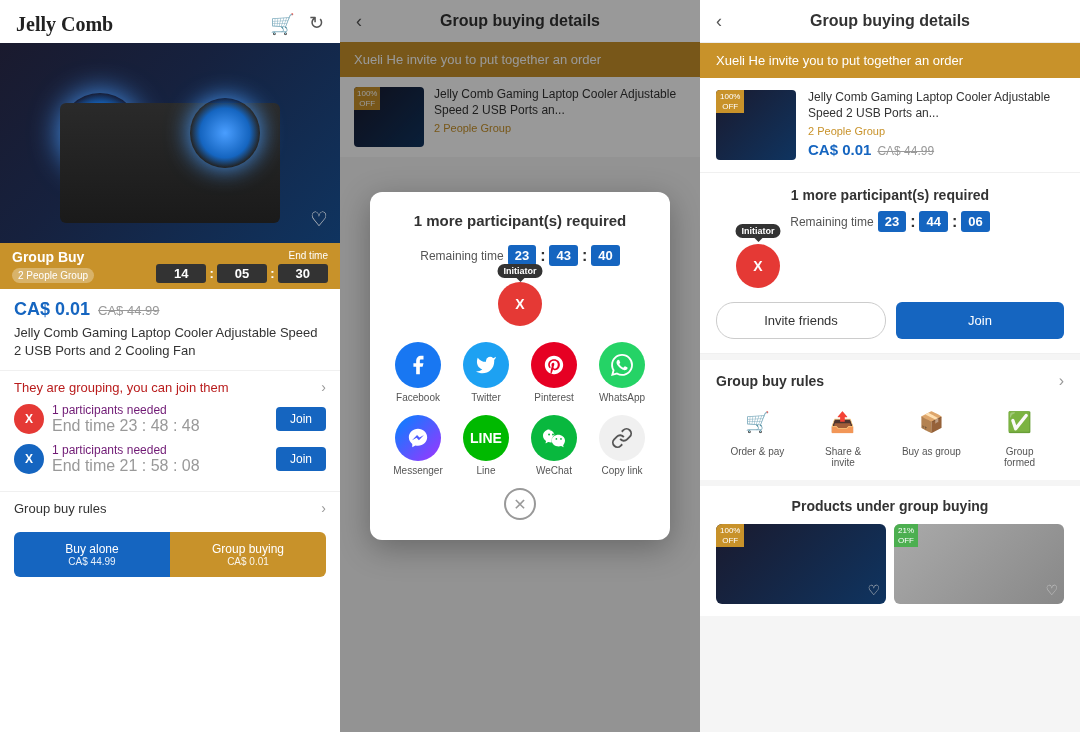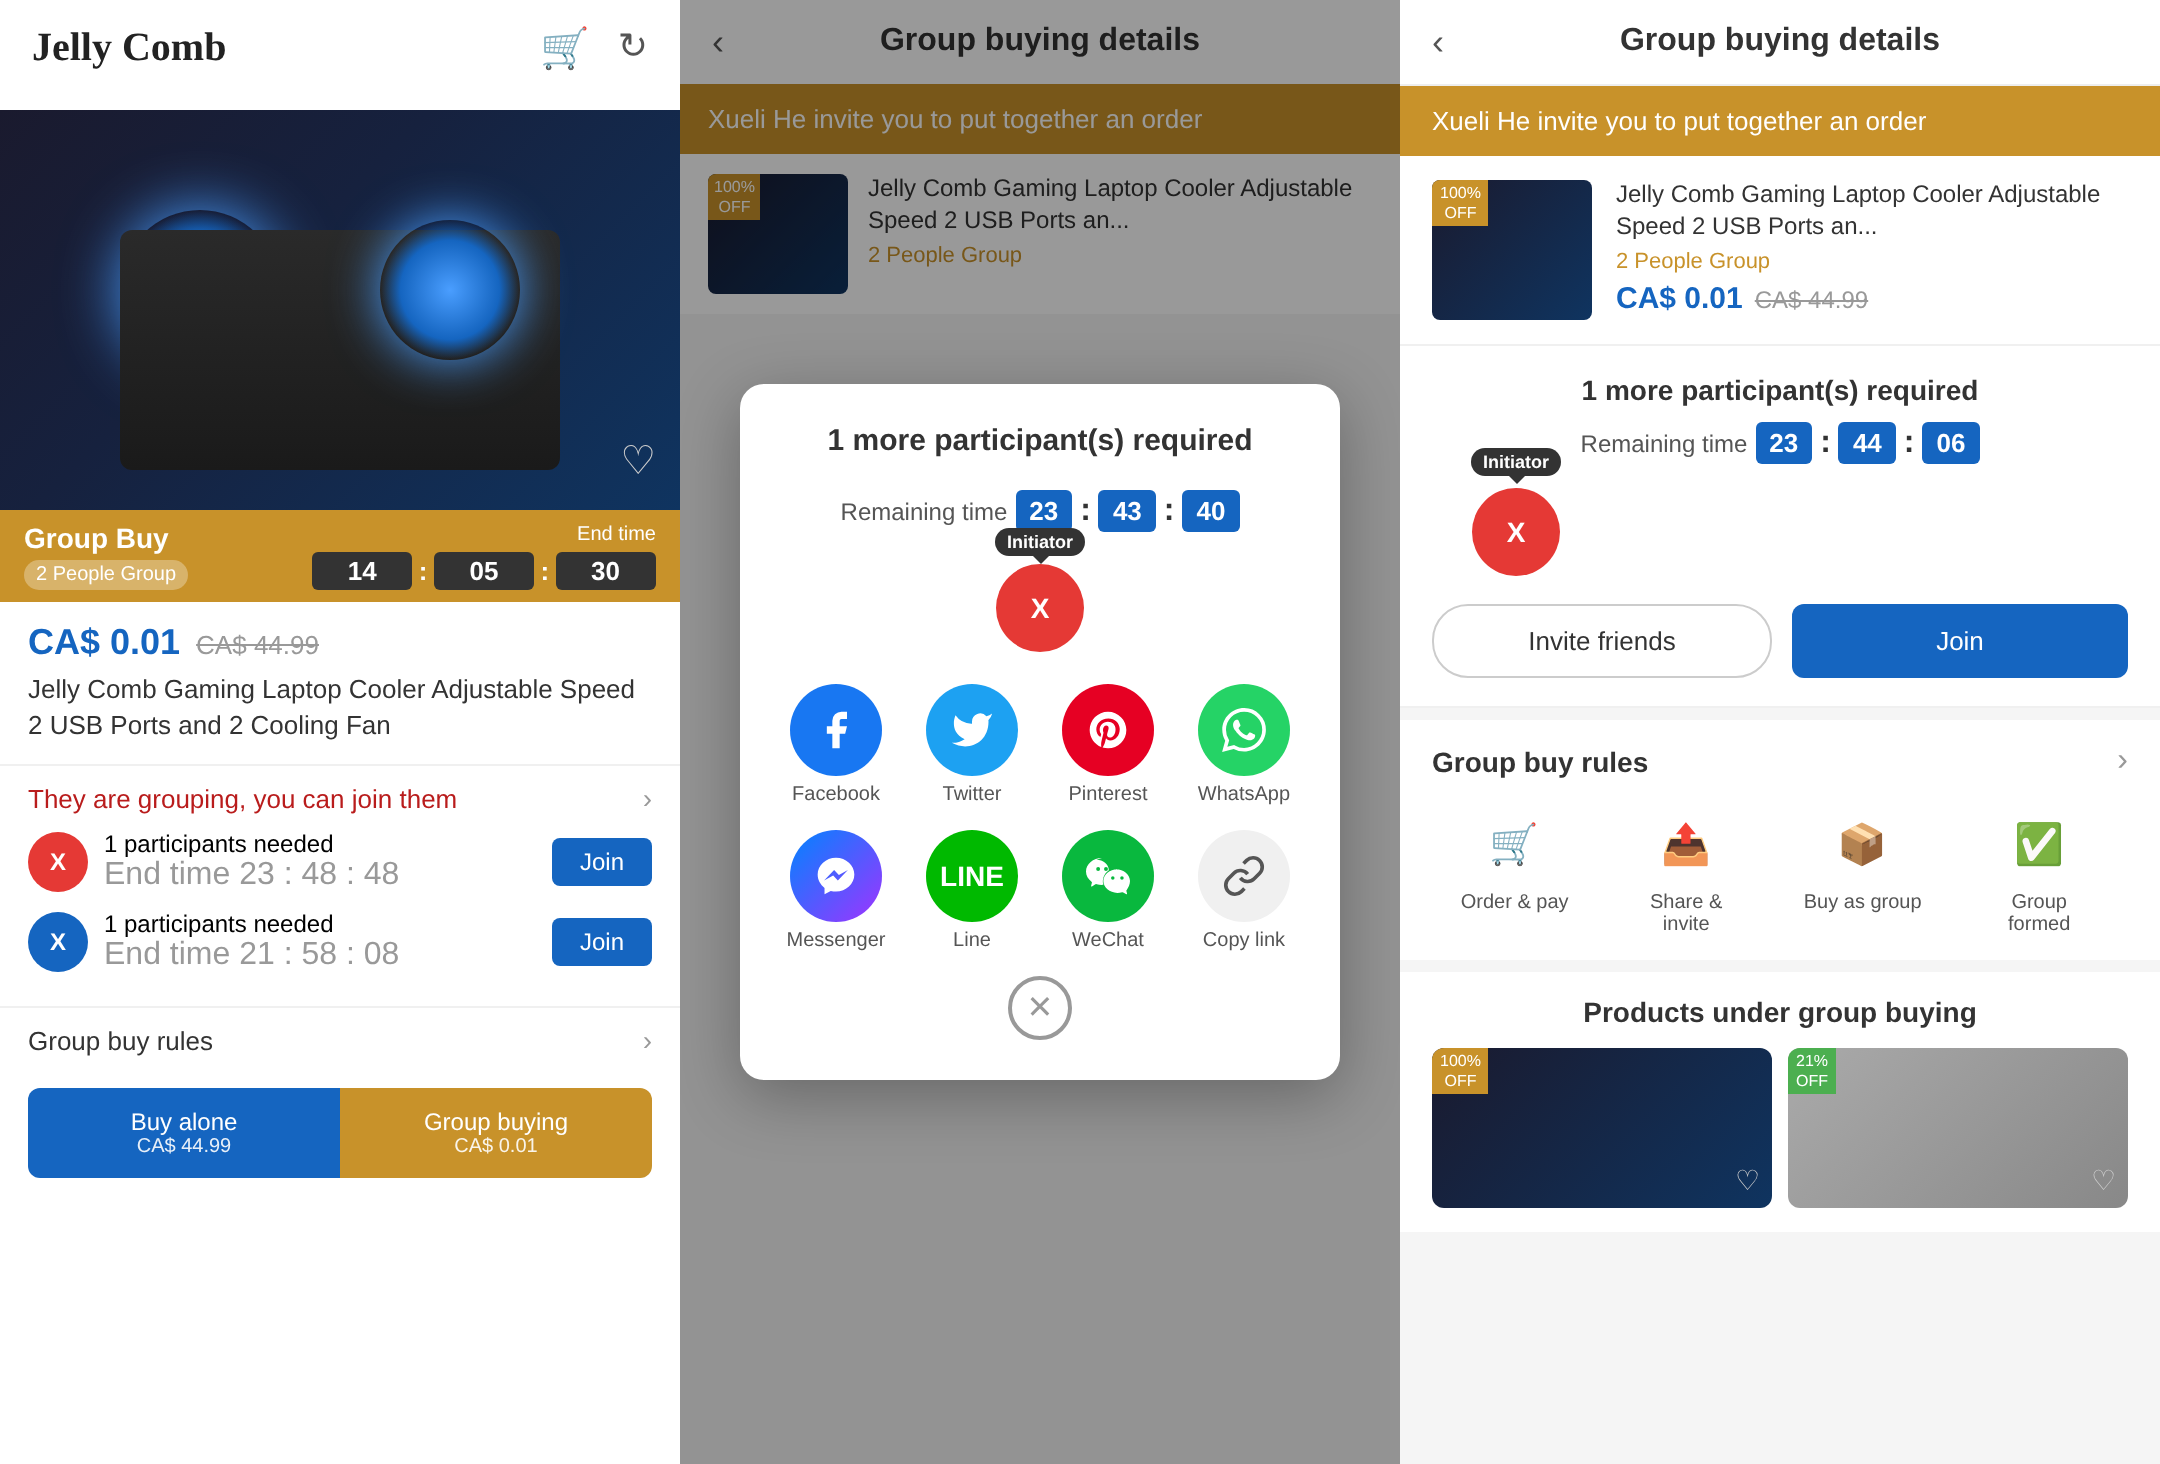--- a/index.html
+++ b/index.html
@@ -21,24 +21,24 @@
     }
     
     .screen1 {
       width: 340px;
       background: #fff;
       overflow: hidden;
       flex-shrink: 0;
       position: relative;
     }
     .s1-header {
-      padding: 12px 16px 18px;
+      padding: 12px 16px 7px;
       display: flex;
       justify-content: space-between;
-      align-items: center;
+      align-items: flex-end;
       background: #fff;
     }
     .s1-logo {
       font-size: 20px;
       font-weight: bold;
       font-family: Georgia, serif;
       color: #222;
     }
     .s1-header-icons {
       display: flex;
@@ -168,21 +168,21 @@
     .s1-avatar {
       width: 30px; height: 30px;
       border-radius: 50%;
       display: flex; align-items: center; justify-content: center;
       font-size: 12px; font-weight: bold; color: #fff;
       flex-shrink: 0;
     }
     .s1-avatar.red { background: #e53935; }
     .s1-avatar.blue { background: #1565c0; }
     .s1-group-info { flex: 1; }
-    .s1-group-info-title { font-size: 12px; color: #000000; font-weight: 500; }
+    .s1-group-info-title { font-size: 12px; color: #701a75; font-weight: 500; }
     .s1-group-info-sub { font-size: 16px; color: #999; }
     .s1-join-btn {
       background: #1565c0;
       color: #fff;
       border: none;
       padding: 5px 14px;
       border-radius: 4px;
       font-size: 12px;
       cursor: pointer;
     }

